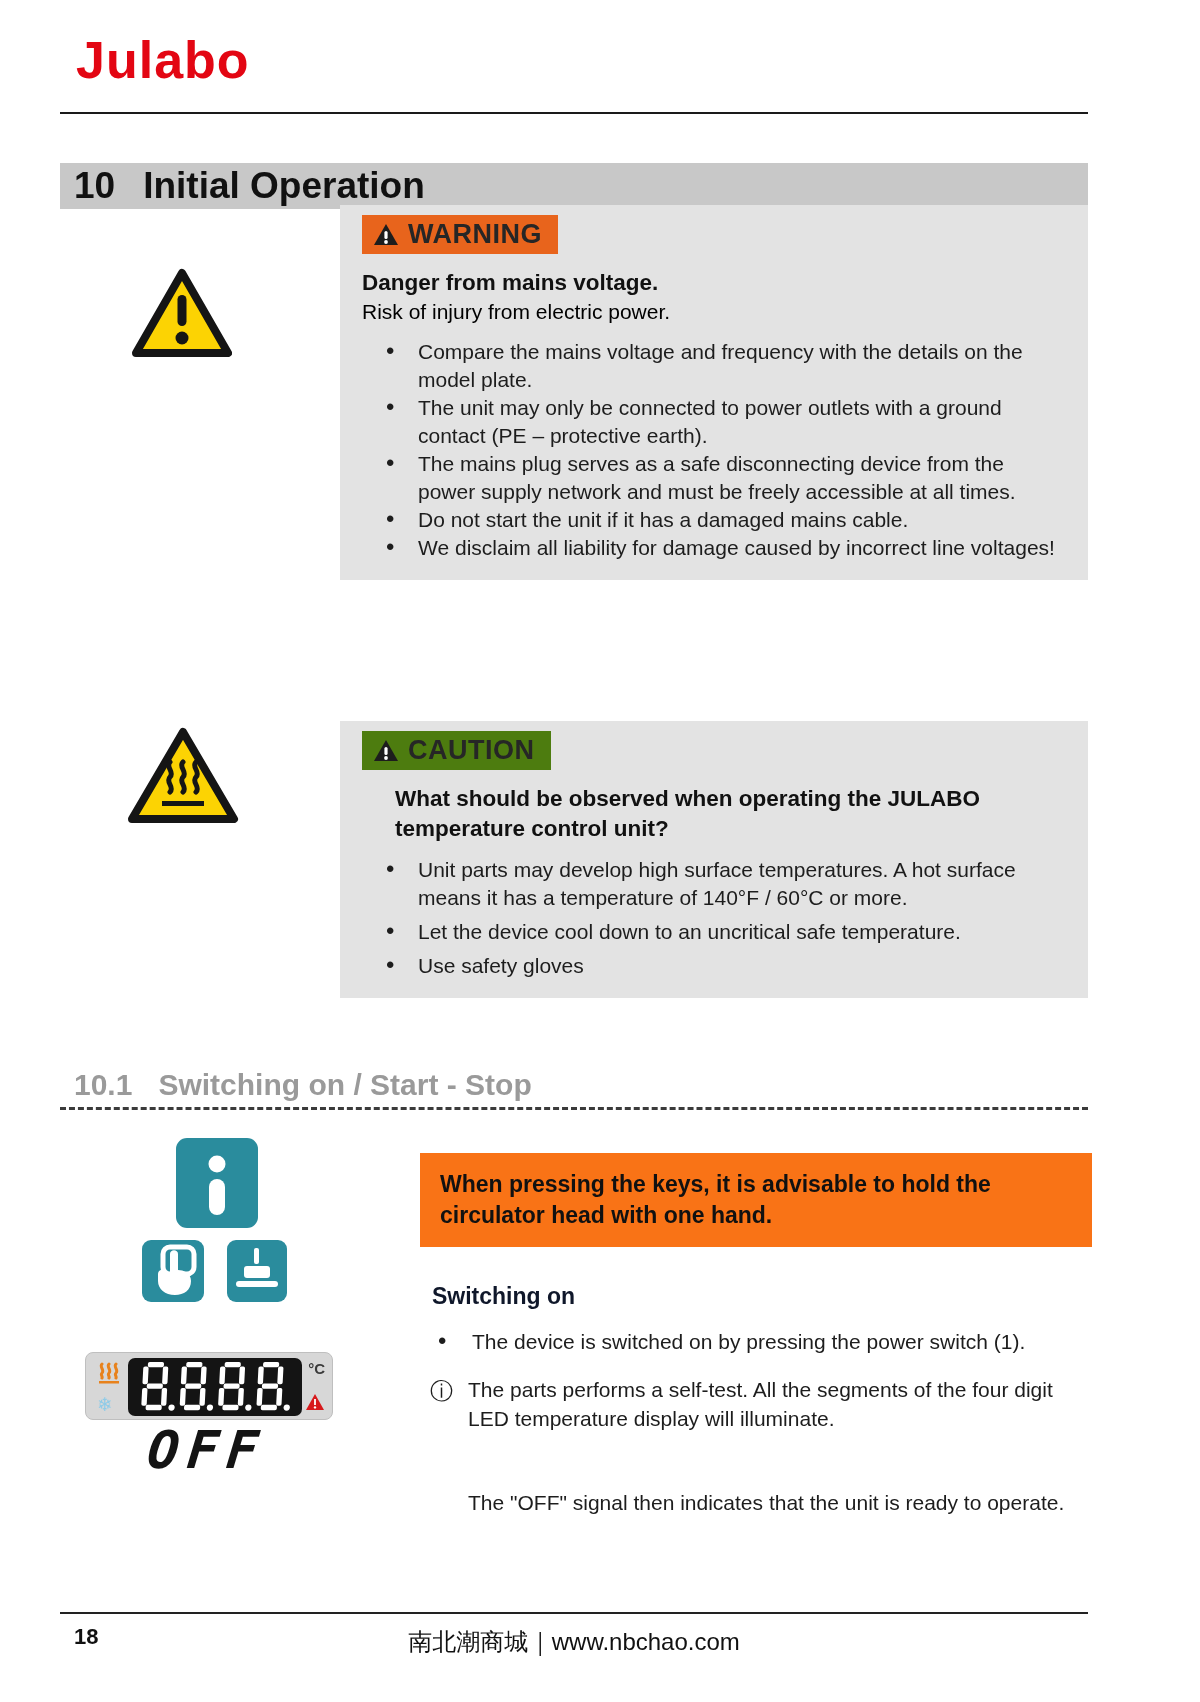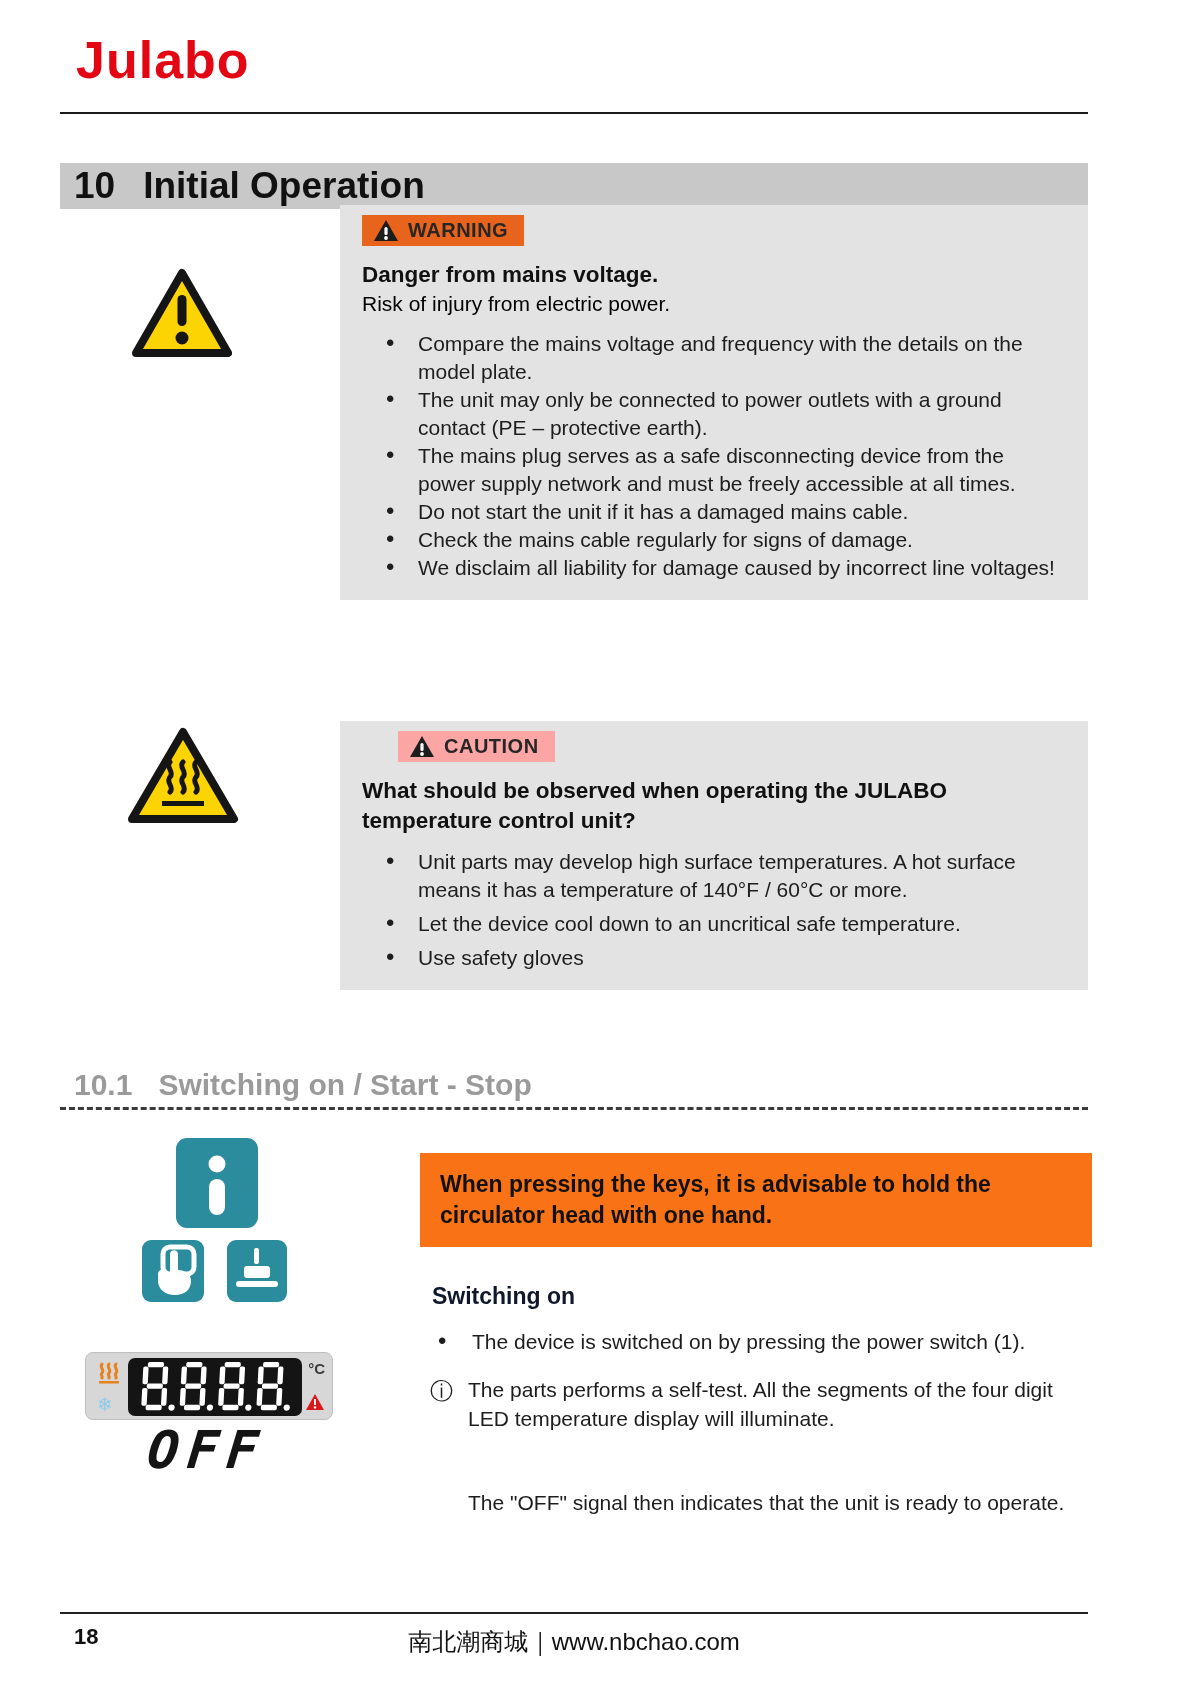--- a/index.html
+++ b/index.html
@@ -19,25 +19,25 @@
   .sign-warning { left:132px; top:268px; width:100px; height:90px; }
   .sign-hot { left:126px; top:726px; width:114px; height:100px; }
 
   .graybox { position:absolute; background:#e3e3e3; left:340px; width:748px;
              padding:10px 16px 18px 22px; }
   .warning-box { top:205px; }
   .caution-box { top:721px; }
 
   .badge { display:inline-flex; align-items:center; gap:9px; padding:4px 16px 4px 11px; }
   .badge-warning { background:#e8641c; }
-  .badge-caution { background:#fca5a5;margin-left:36px; }
-  .badge-label { font-size:20px; font-weight:800; color:#262626; letter-spacing:.5px; }
+  .badge-caution { background:#4d7c0f; }
+  .badge-label { font-size:27px; font-weight:800; color:#262626; letter-spacing:.5px; }
 
   .box-title { margin-top:14px; font-size:22.5px; font-weight:700; line-height:30px; color:#111; }
-  .caution-box .box-title { max-width:662px; }
+  .caution-box .box-title { max-width:662px;margin-left:33px; }
   .box-intro { margin-top:0; font-size:21px; line-height:28px; color:#000000; }
 
   ul.bullets { list-style:none; margin-top:12px; }
   ul.bullets li { position:relative; padding-left:56px; 
                   font-size:21px; line-height:28px; color:#1d1d1d; max-width:700px; }
   ul.bullets li::before { content:"\2022"; position:absolute; left:24px; top:-1px; font-size:24px; }
   ul.bullets.spread li { margin-top:6px; }
 
   .subsection { position:absolute; left:74px; top:1068px; display:flex; gap:26px;
                 font-size:30px; font-weight:800; color:#9a9a9a; }
@@ -113,21 +113,20 @@
       </svg>
       <span class="badge-label">WARNING</span>
     </div>
     <div class="box-title">Danger from mains voltage.</div>
     <div class="box-intro">Risk of injury from electric power.</div>
     <ul class="bullets">
       <li>Compare the mains voltage and frequency with the details on the model plate.</li>
       <li>The unit may only be connected to power outlets with a ground contact (PE – protective earth).</li>
       <li>The mains plug serves as a safe disconnecting device from the power supply network and must be freely accessible at all times.</li>
       <li>Do not start the unit if it has a damaged mains cable.</li>
-      <li>Check the mains cable regularly for signs of damage.</li>
       <li>We disclaim all liability for damage caused by incorrect line voltages!</li>
     </ul>
   </div>
 
   <svg class="sign sign-hot" viewBox="0 0 114 100">
     <path d="M57 6 L108 93 H6 Z" fill="#fcd303" stroke="#151515" stroke-width="8" stroke-linejoin="round"></path>
     <g stroke="#151515" stroke-width="5" fill="none" stroke-linecap="round">
       <path d="M44 36 c-5 5 5 10 0 15 c-5 5 5 10 0 15"></path>
       <path d="M57 36 c-5 5 5 10 0 15 c-5 5 5 10 0 15"></path>
       <path d="M70 36 c-5 5 5 10 0 15 c-5 5 5 10 0 15"></path>

